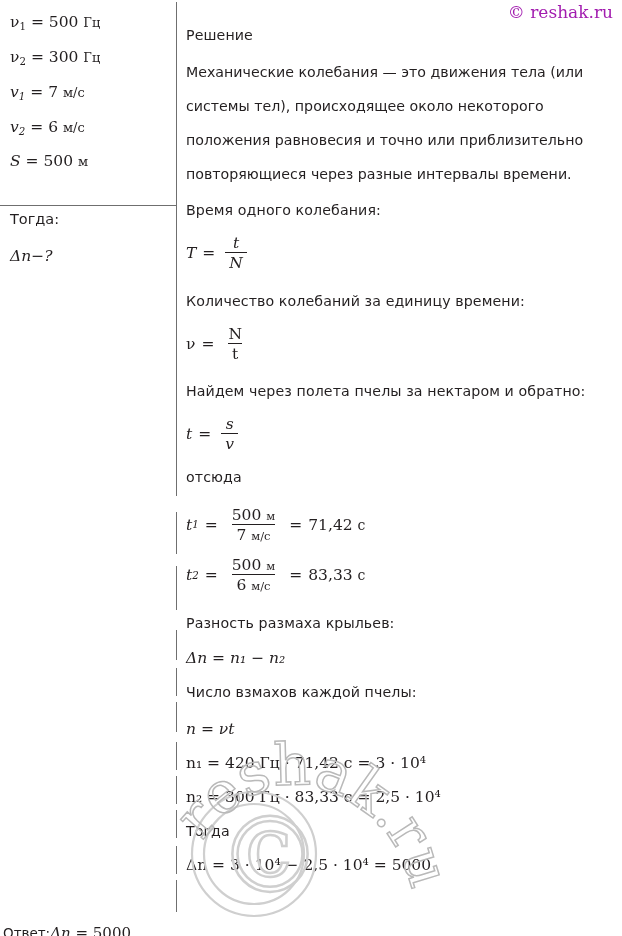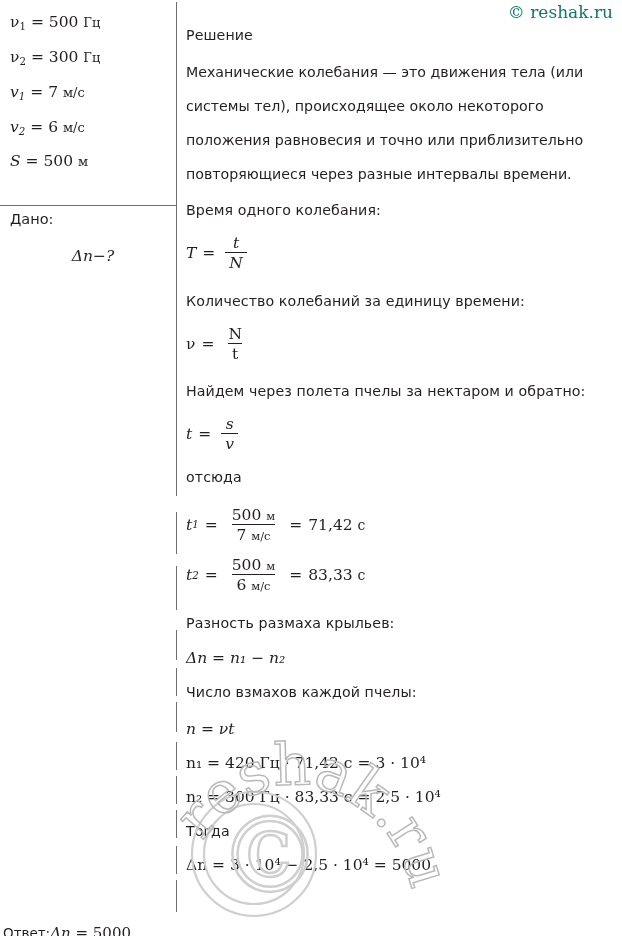--- a/index.html
+++ b/index.html
@@ -77,21 +77,20 @@
   #find .find-head {
     font-family: "DejaVu Sans", sans-serif;
     font-size: 14.5px;
     line-height: 22px;
     margin-bottom: 17px;
   }
   #find .find-q {
     font-family: "DejaVu Serif", serif;
     font-style: italic;
     font-size: 15.5px;
-    text-align: center;
   }
 
   
   #solution {
     position: absolute;
     left: 186px;
     top: 0;
     width: 436px;
     padding-top: 20px;
     box-sizing: border-box;
@@ -133,21 +132,21 @@
   .gap-s  { height: 9px; }
   .gap-m  { height: 14px; }
 
   
   #wm-top {
     position: absolute;
     right: 9px;
     top: 2px;
     font-family: "DejaVu Serif", serif;
     font-size: 17px;
-    color: #0f766e;
+    color: #a21caf;
     white-space: nowrap;
   }
 
   
   #wm-big {
     position: absolute;
     left: 182px;
     top: 742px;
     width: 330px;
     height: 190px;
@@ -240,21 +239,21 @@
 
     <div class="given-line">
       <span class="it">S</span>
       <span>=</span>
       <span class="up">500</span>
       <span class="unit">м</span>
     </div>
   </div>
 
   <div id="find">
-    <div class="find-head">Дано:</div>
+    <div class="find-head">Тогда:</div>
     <div class="find-q">Δn−?</div>
   </div>
 
   <div id="solution">
 
     <div class="txt">Решение</div>
     <div class="gap-xs"></div>
 
     <div class="para">Механические колебания — это движения тела (или системы тел), происходящее около некоторого положения равновесия и точно или приблизительно повторяющиеся через разные интервалы времени.</div>
     <div class="gap-xs"></div>

